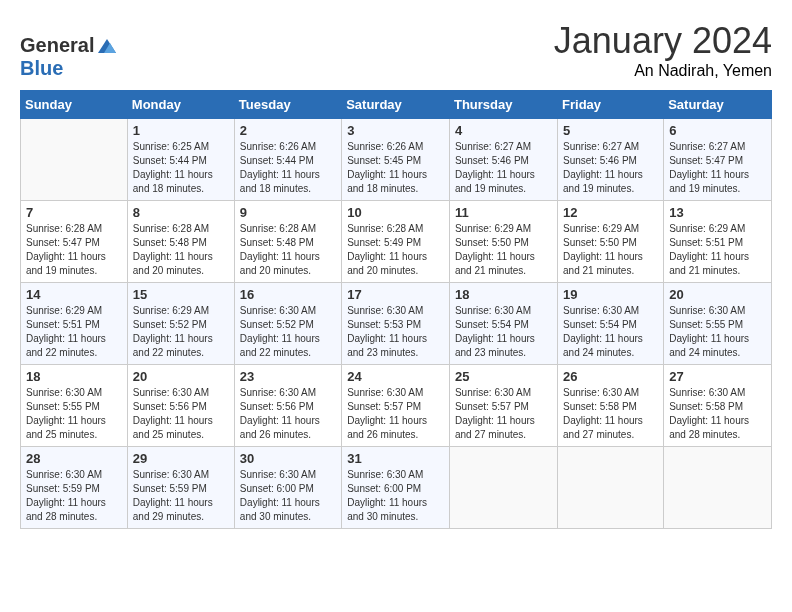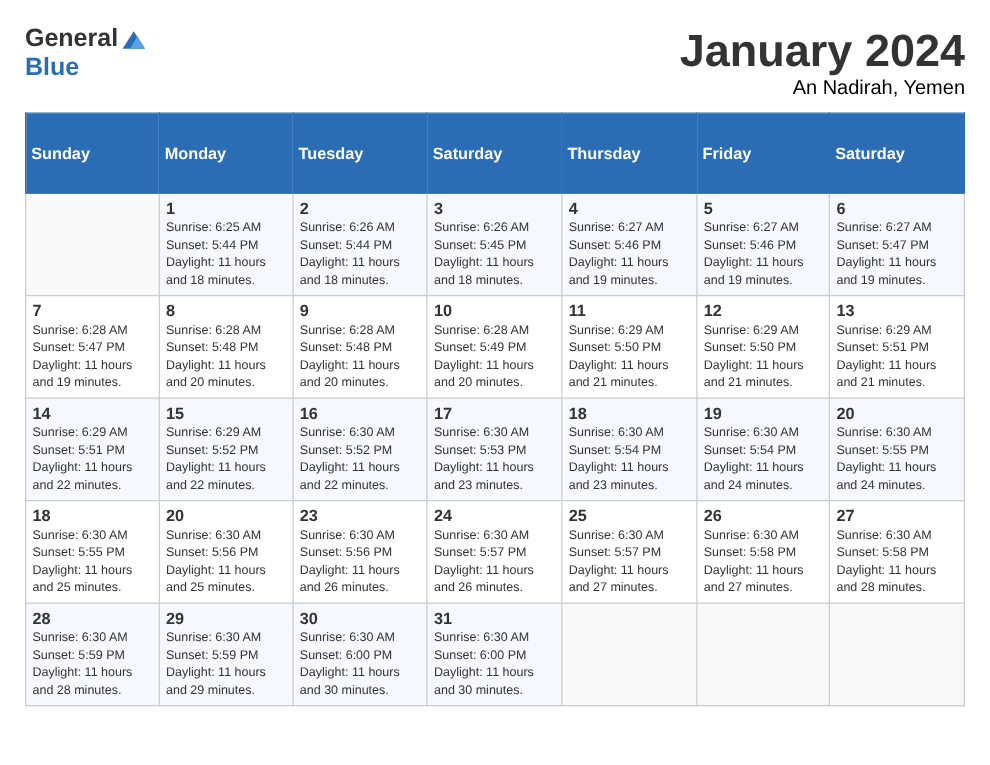--- a/index.html
+++ b/index.html
@@ -6,21 +6,21 @@
     body {
       font-family: Arial, sans-serif;
       background: #fff;
       width: 792px;
       min-height: 612px;
       padding: 20px;
     }
     .header {
       display: flex;
       justify-content: space-between;
-      align-items: flex-start;
+      align-items: flex-end;
       margin-bottom: 10px;
     }
     .logo {
       display: flex;
       flex-direction: column;
       align-items: flex-start;
     }
     .logo-top {
       display: flex;
       align-items: center;
@@ -38,36 +38,36 @@
     .logo-icon {
       width: 22px;
       height: 22px;
       margin-left: 2px;
     }
     .title-area {
       text-align: right;
     }
     .month-title {
       font-size: 36px;
-      font-weight: bold;
+      font-weight: normal;
       color: #333;
     }
     .location {
       font-size: 16px;
       color: #000000;
     }
     table {
       width: 100%;
       border-collapse: collapse;
       font-size: 11px;
     }
     thead tr th {
       background-color: #2a6db5;
       color: #fff;
-      padding: 24px 4px;
+      padding: 6px 4px;
       text-align: left;
       font-size: 13px;
       font-weight: bold;
       border: 1px solid #2a6db5;
     }
     tbody tr td {
       border: 1px solid #ccc;
       vertical-align: top;
       padding: 4px 5px;
       min-height: 70px;

